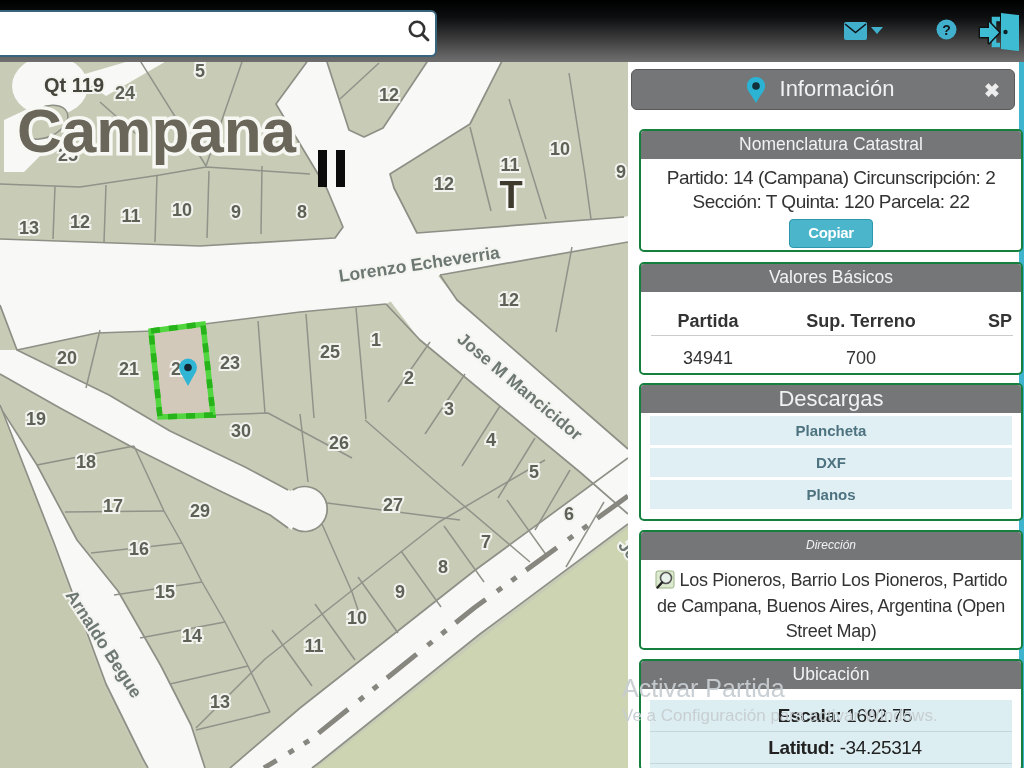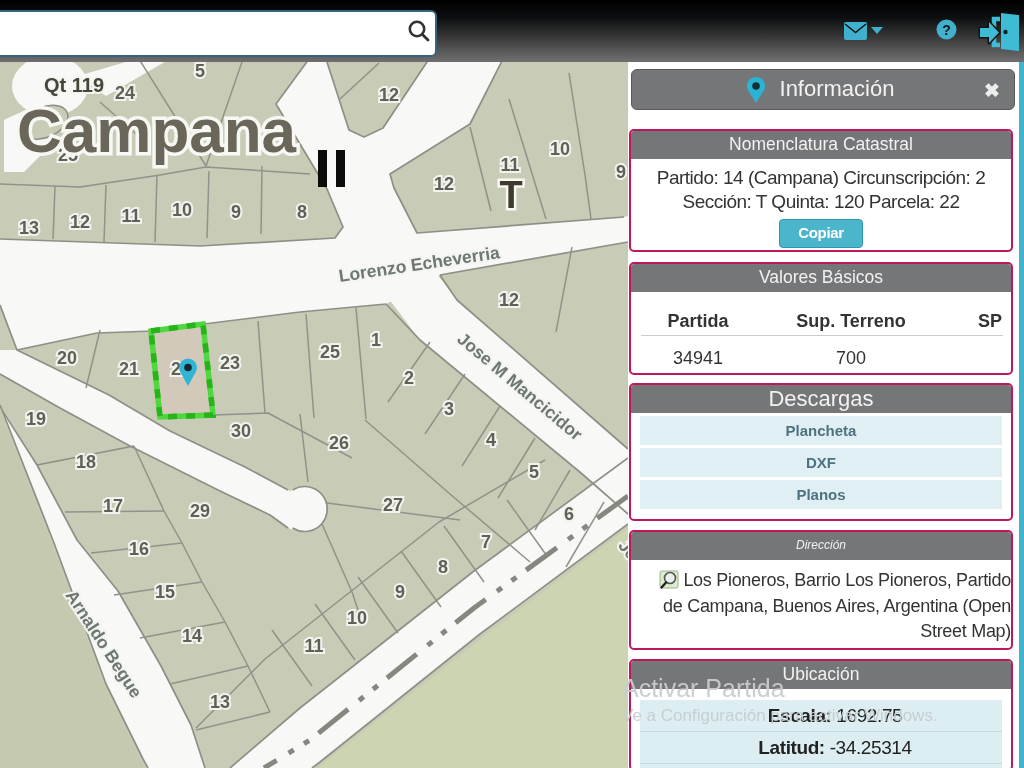--- a/index.html
+++ b/index.html
@@ -6,21 +6,21 @@
 #page{position:relative;width:1024px;height:768px;overflow:hidden;}
 
 #topbar{position:absolute;left:0;top:0;width:1024px;height:62px;background:linear-gradient(to bottom,#000 0%,#0c0e0f 28%,#383838 60%,#606060 88%,#6f6f6f 100%);}
 #searchbox{position:absolute;left:-8px;top:10px;width:445px;height:47px;background:#fff;border:2px solid #35647c;border-radius:6px;box-sizing:border-box;}
 
 #map{position:absolute;left:0;top:62px;width:628px;height:706px;background:#c7cab4;overflow:hidden;}
 
 #sidebar{position:absolute;left:628px;top:62px;width:396px;height:706px;background:#ffffff;}
 #sidebar .teal-strip{position:absolute;right:0px;top:0px;width:5px;height:706px;background:#3eb4cf;}
 .hdr{background:#757678;color:#f2f2f2;text-align:center;}
-.panel{position:absolute;left:1px;width:384px;box-sizing:border-box;border:2px solid #be185d;border-radius:5px;background:#fff;overflow:hidden;}
+.panel{position:absolute;left:11px;width:384px;box-sizing:border-box;border:2px solid #15803d;border-radius:5px;background:#fff;overflow:hidden;}
 #p1{position:absolute;left:3px;top:7px;width:384px;height:41px;background:#757678;border-radius:6px;border:1px solid #59595b;box-sizing:border-box;}
 #p1 .title{position:absolute;left:14px;top:0;width:100%;text-align:center;font-size:22px;color:#f2f2f2;line-height:38px;}
 #p1 .close{position:absolute;right:14px;top:9px;color:#ededed;font-size:19px;font-weight:bold;}
 #p2{top:67px;height:123px;}
 #p2 .hdr{height:28px;font-size:17.5px;line-height:27px;}
 #p2 .body{font-size:19px;letter-spacing:-0.5px;color:#333;text-align:center;line-height:24px;padding-top:7px;}
 .btn{display:inline-block;background:#4ab5cb;border:1px solid #2e97ad;border-radius:4px;color:#fff;font-weight:bold;font-size:15px;padding:1px 18px 2px;margin-top:5px;letter-spacing:-0.3px;}
 #p3{top:200px;height:113px;}
 #p3 .hdr{height:28px;font-size:17.5px;line-height:27px;}
 .c1{position:absolute;left:22px;width:90px;text-align:center;}
@@ -28,21 +28,21 @@
 .c3{position:absolute;left:321px;width:50px;text-align:right;}
 #p3 .th{top:47px;font-weight:bold;font-size:18px;color:#333;}
 #p3 hr{position:absolute;left:10px;right:8px;top:71px;border:none;border-top:1px solid #ccc;width:auto;margin:0;}
 #p3 .td{top:84px;font-size:18px;color:#333;}
 #p4{top:321px;height:138px;}
 #p4 .hdr{height:28px;font-size:22px;line-height:27px;}
 .dlrow{margin:3px 9px 0;background:#e0eff3;color:#4e7380;font-weight:bold;font-size:15px;text-align:center;height:29px;line-height:29px;}
 #p4 .dlrow:first-of-type{margin-top:12px;}
 #p5{top:468px;height:120px;}
 #p5 .hdr{height:28px;font-size:12px;line-height:27px;font-style:italic;}
-#p5 .body{font-size:18px;letter-spacing:-0.3px;color:#333;text-align:right;line-height:25.5px;padding-top:8px;}
+#p5 .body{font-size:18px;letter-spacing:-0.3px;color:#333;text-align:center;line-height:25.5px;padding-top:8px;}
 #p6{top:597px;height:112px;}
 #p6 .hdr{height:28px;font-size:17.5px;line-height:27px;}
 .locrow{margin:0 9px;background:#ddeef2;font-size:19px;letter-spacing:-0.4px;color:#222;text-align:center;height:31px;line-height:31px;border-bottom:1px solid #c2d8de;padding-left:28px;}
 .locrow b{font-weight:bold;}
 #p6 .pad{height:11px;}
 
 #wm1{position:absolute;left:622px;top:674px;font-size:25px;color:rgba(198,204,209,0.95);}
 #wm2{position:absolute;left:622px;top:706px;font-size:17px;color:rgba(198,204,209,0.95);}
 </style>
 </head>

